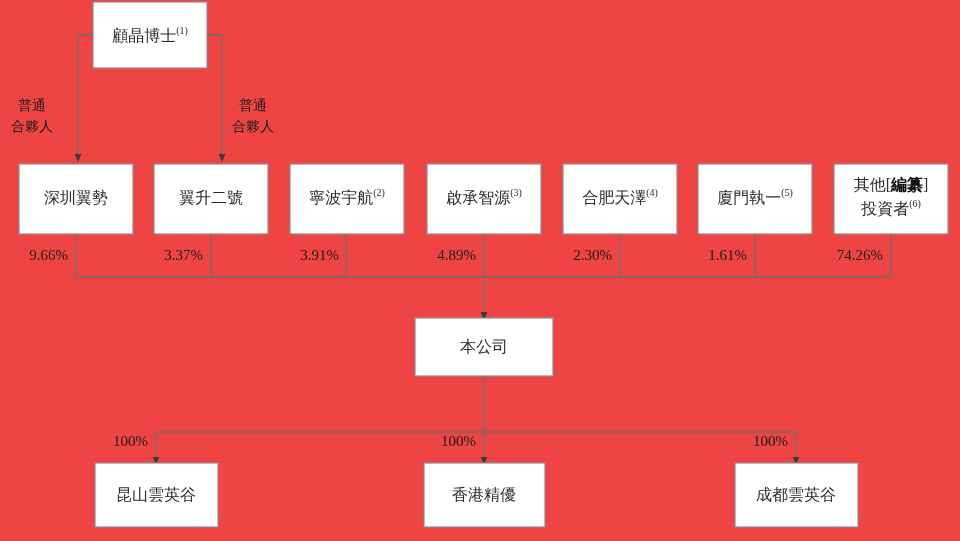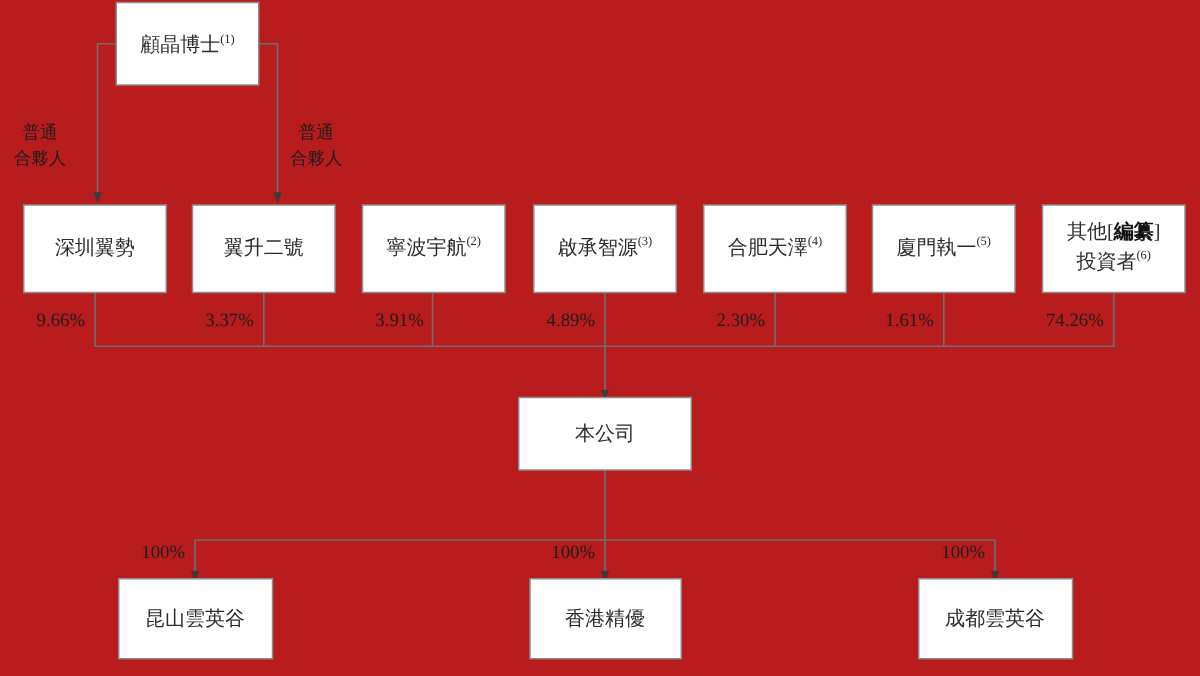--- a/index.html
+++ b/index.html
@@ -7,21 +7,21 @@
     padding: 0;
     background: #ffffff;
   }
   body {
     font-family: "Liberation Serif", "DejaVu Serif", serif;
   }
   #chart-root {
     position: relative;
     width: 960px;
     height: 541px;
-    background: #b91c1c;
+    background: #ef4444;
     overflow: hidden;
   }
   svg.diagram {
     position: absolute;
     left: 0;
     top: 0;
     width: 960px;
     height: 541px;
   }
   .node-box {

